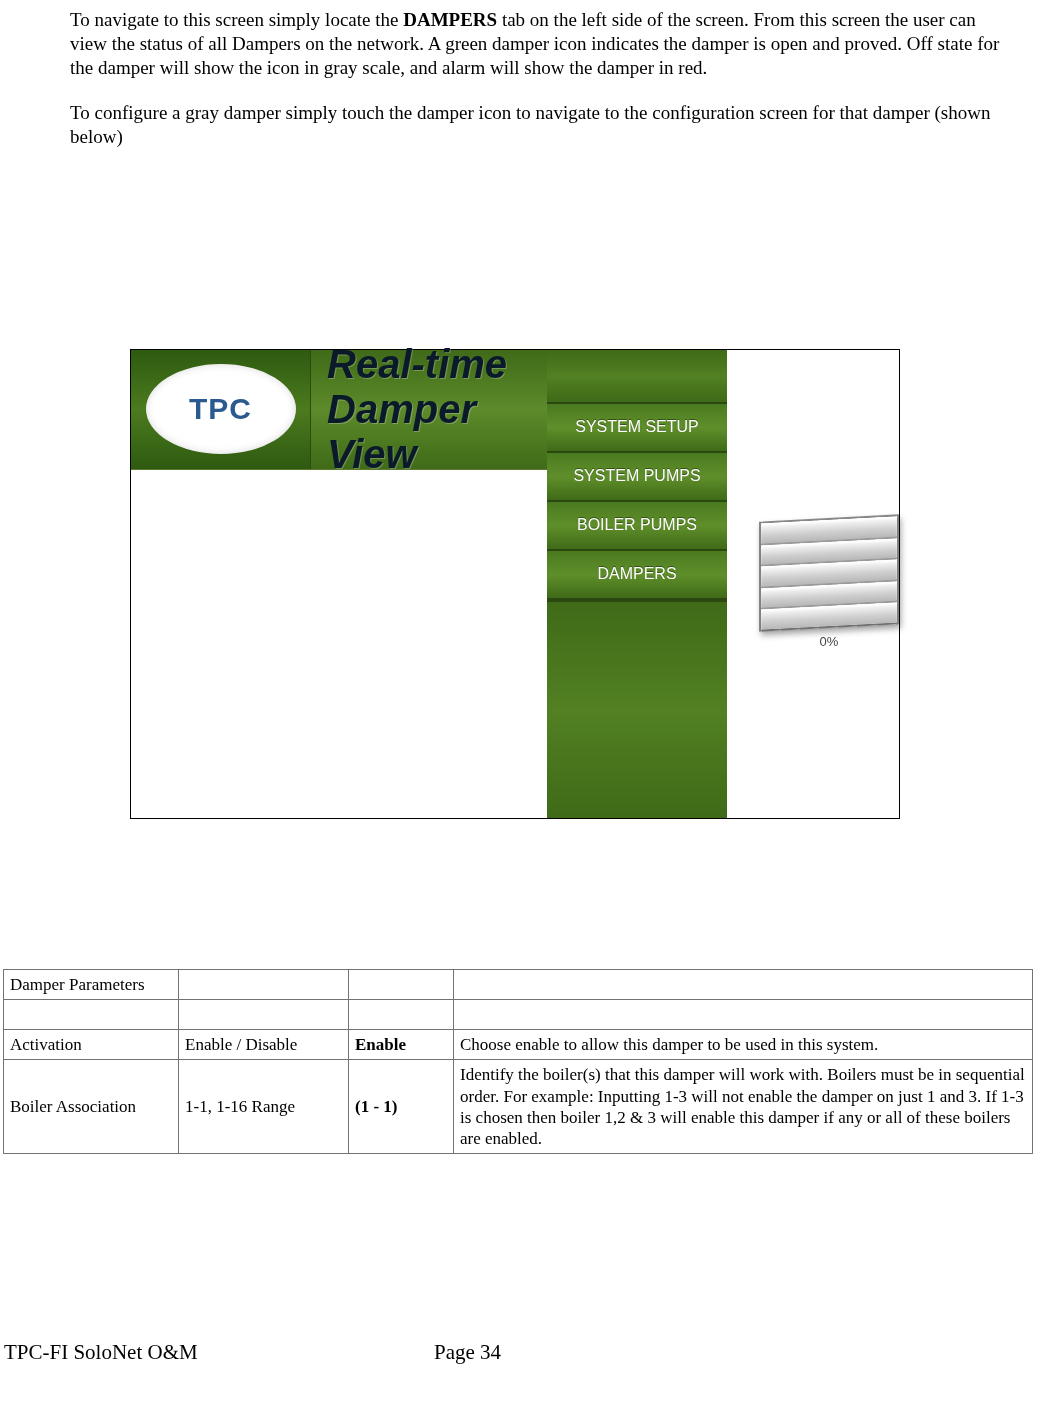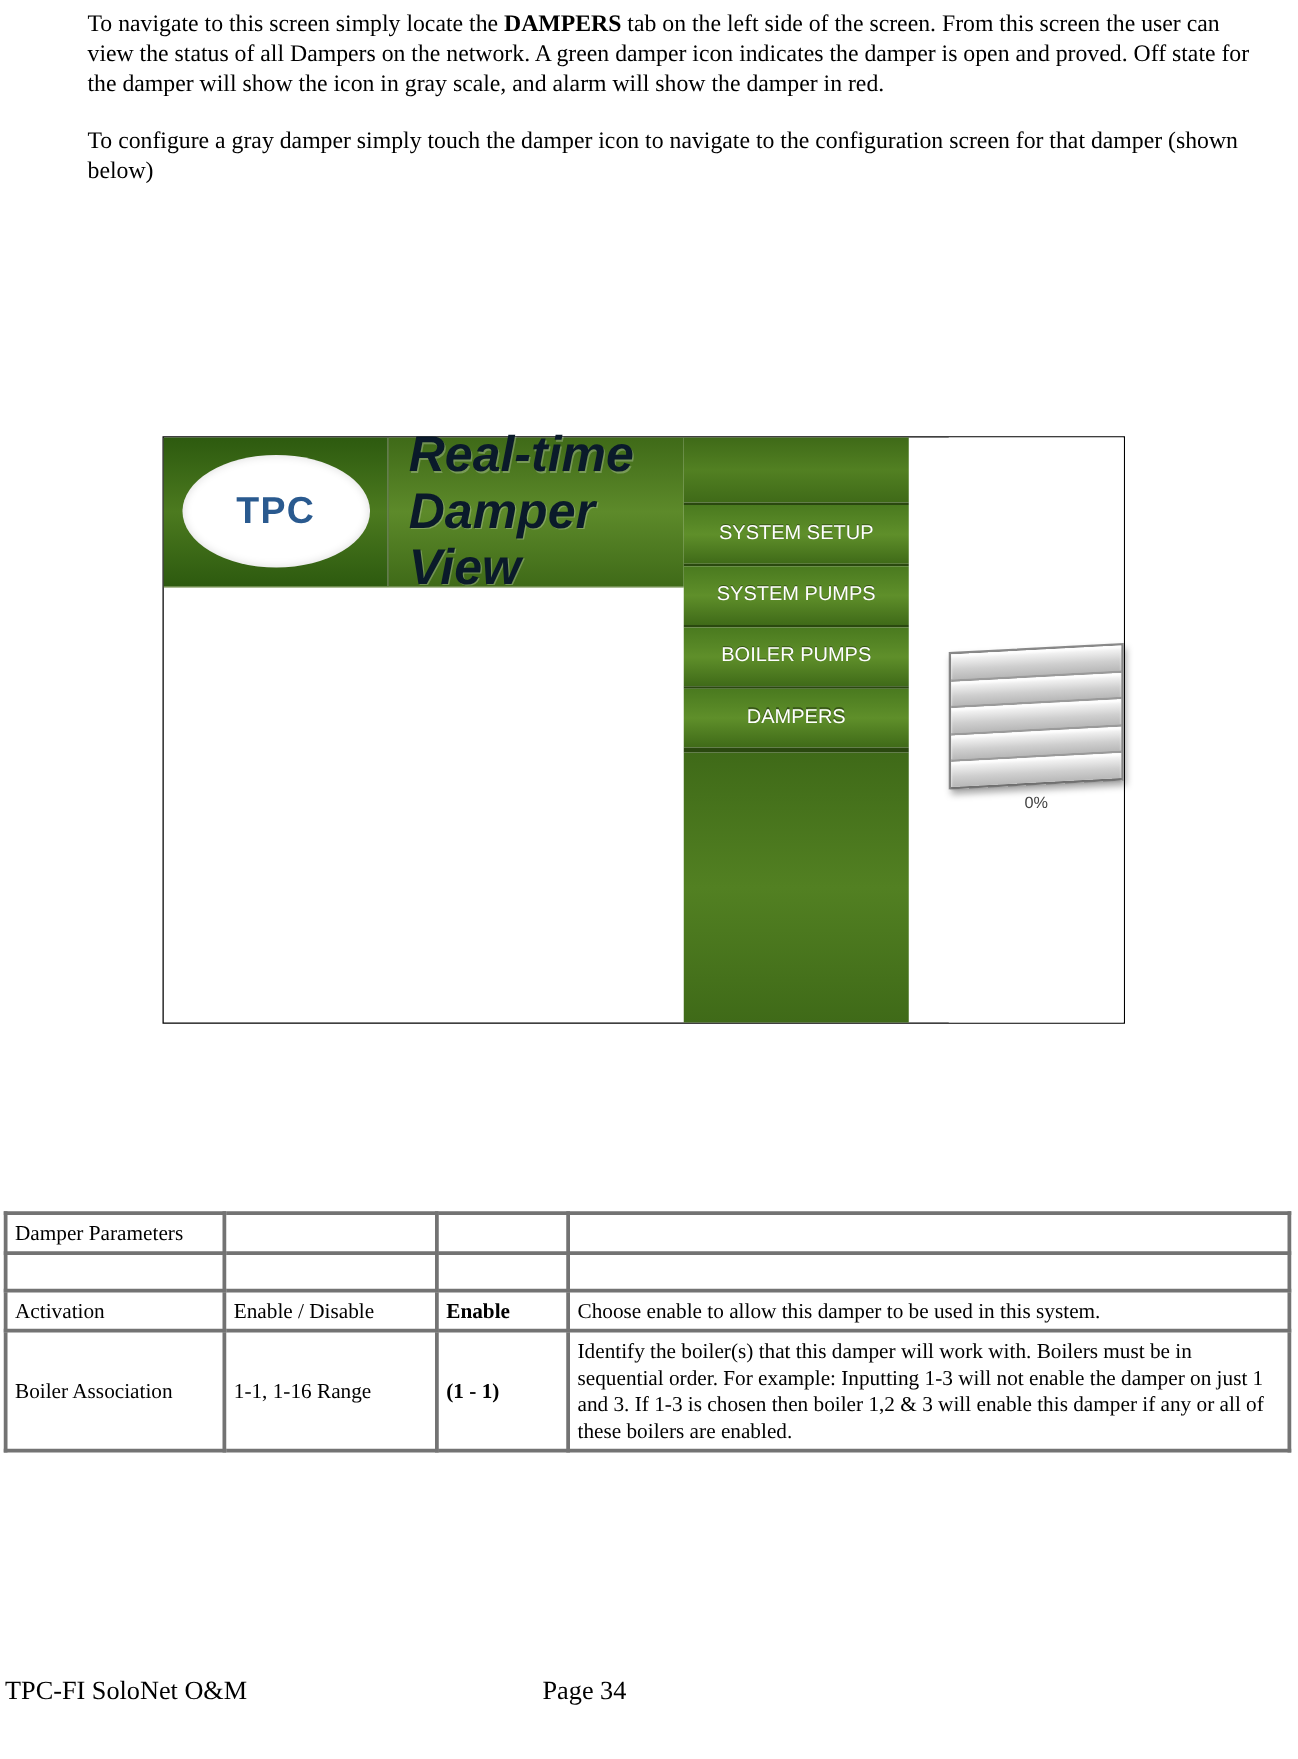--- a/index.html
+++ b/index.html
@@ -157,21 +157,21 @@
     }
 
     
     .param-table {
       border-collapse: collapse;
       width: 1030px;
       margin: 150px 0 0 3px;
       font-size: 17px;
     }
     .param-table td {
-      border: 3px solid #737373;
+      border: 1px solid #737373;
       padding: 4px 6px;
       vertical-align: middle;
       line-height: 1.25;
     }
     .param-table td.h { height: 30px; }
     .param-table td:nth-child(1){ width:175px; }
     .param-table td:nth-child(2){ width:170px; }
     .param-table td:nth-child(3){ width:105px;font-weight:bold; }
 
     .footer {

